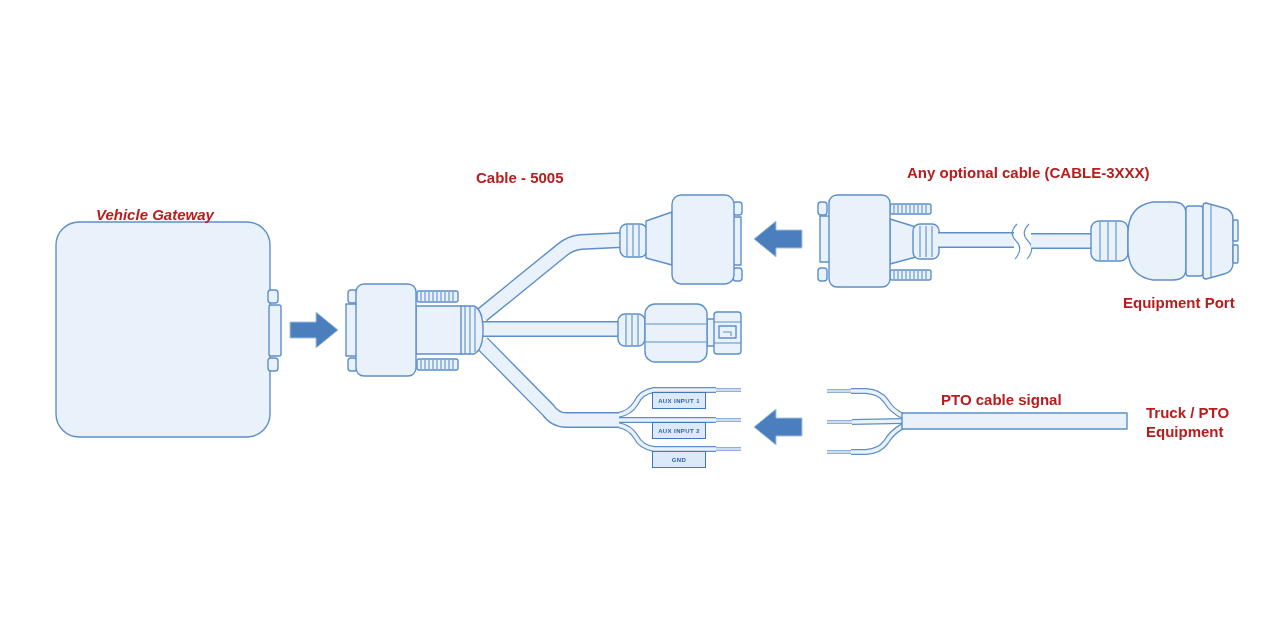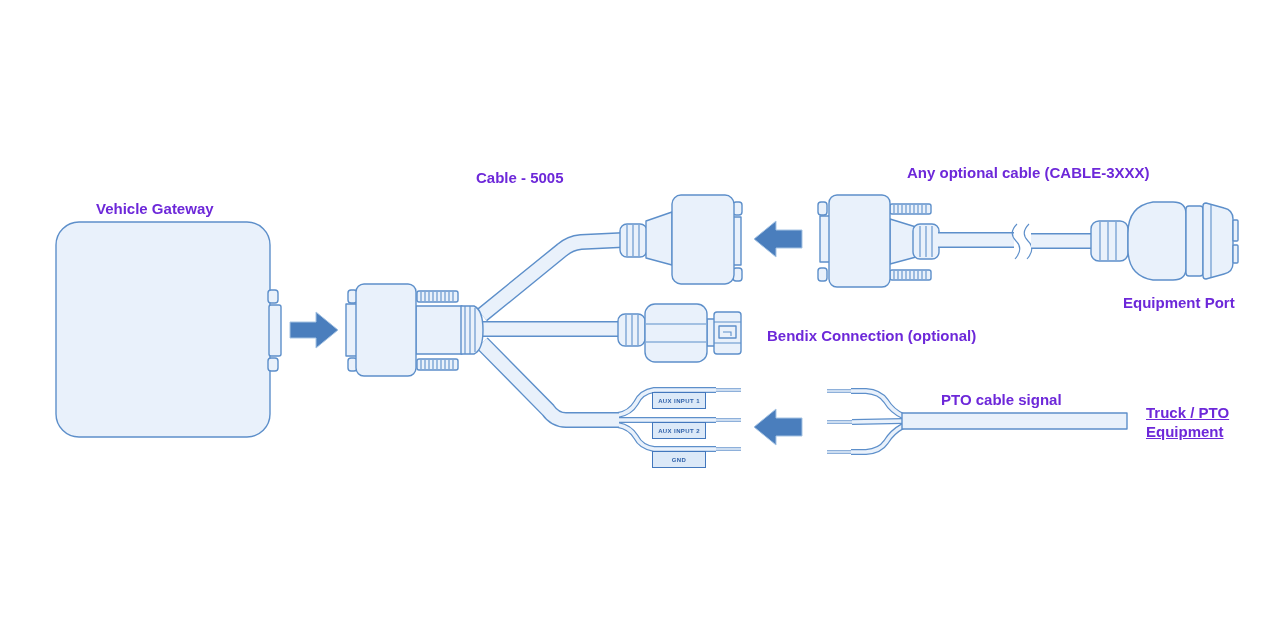--- a/index.html
+++ b/index.html
@@ -9,21 +9,21 @@
   
   .f{fill:#e9f1fb;stroke:#5d8fca;stroke-width:1.4;stroke-linejoin:round;}
   .co{fill:none;stroke:#5d8fca;}            
   .ci{fill:none;stroke:#e9f1fb;}            
   .ln{fill:none;stroke:#5d8fca;stroke-width:1.1;}
   .w16{stroke-width:16;} .w13{stroke-width:13.2;}
   .w6{stroke-width:6;}   .w36{stroke-width:3.6;}
   .w34{stroke-width:3.4;}.w16t{stroke-width:1.6;}
   .arrow{stroke:#a5c3e3;stroke-width:1;stroke-linejoin:round;}
   
-  .lbl{position:absolute;font-weight:bold;font-size:15px;line-height:17px;color:#6d28d9;white-space:nowrap;}
+  .lbl{position:absolute;font-weight:bold;font-size:15px;line-height:17px;color:#b91c1c;white-space:nowrap;}
   .lbl.wrap{white-space:normal;line-height:19px;}
   .tag{position:absolute;width:54px;height:17px;background:#dce9f8;border:1px solid #4277bd;
        box-sizing:border-box;display:flex;align-items:center;justify-content:center;
        font-size:6px;font-weight:bold;color:#2d5fa8;letter-spacing:.4px;white-space:nowrap;}
 </style>
 </head>
 <body>
 
 <div class="stage">
 <svg width="1284" height="642" viewBox="0 0 1284 642">
@@ -146,24 +146,23 @@
     <rect class="f" x="707" y="319" width="9" height="27"></rect>
     <rect class="f" x="714" y="312" width="27" height="42" rx="3"></rect>
     <path class="ln" d="M714,322 H741 M714,343 H741"></path>
     <rect class="f" x="719" y="326" width="17" height="12"></rect>
     <path class="ln" d="M731,336 V332 H723"></path>
     <rect class="f" x="645" y="304" width="62" height="58" rx="10"></rect>
     <path class="ln" d="M646,324 H706 M646,342 H706"></path>
   </g>
 </svg>
 
-  <div class="lbl" style="left:96px;top:200px;">Vehicle Gateway</div>
+  <div class="lbl" style="left:96px;top:206px;font-style:italic;">Vehicle Gateway</div>
   <div class="lbl" style="left:476px;top:169px;">Cable - 5005</div>
   <div class="lbl" style="left:907px;top:164px;">Any optional cable (CABLE-3XXX)</div>
   <div class="lbl" style="left:1123px;top:294px;">Equipment Port</div>
-  <div class="lbl" style="left:767px;top:327px;">Bendix Connection (optional)</div>
   <div class="lbl" style="left:941px;top:391px;">PTO cable signal</div>
-  <div class="lbl wrap" style="left:1146px;top:403px;width:110px;text-decoration:underline;">Truck / PTO Equipment</div>
+  <div class="lbl wrap" style="left:1146px;top:403px;width:110px;">Truck / PTO Equipment</div>
 
   <div class="tag" style="left:652px;top:392px;">AUX INPUT 1</div>
   <div class="tag" style="left:652px;top:422px;">AUX INPUT 2</div>
   <div class="tag" style="left:652px;top:451px;">GND</div>
 </div>
 
 </body></html>

